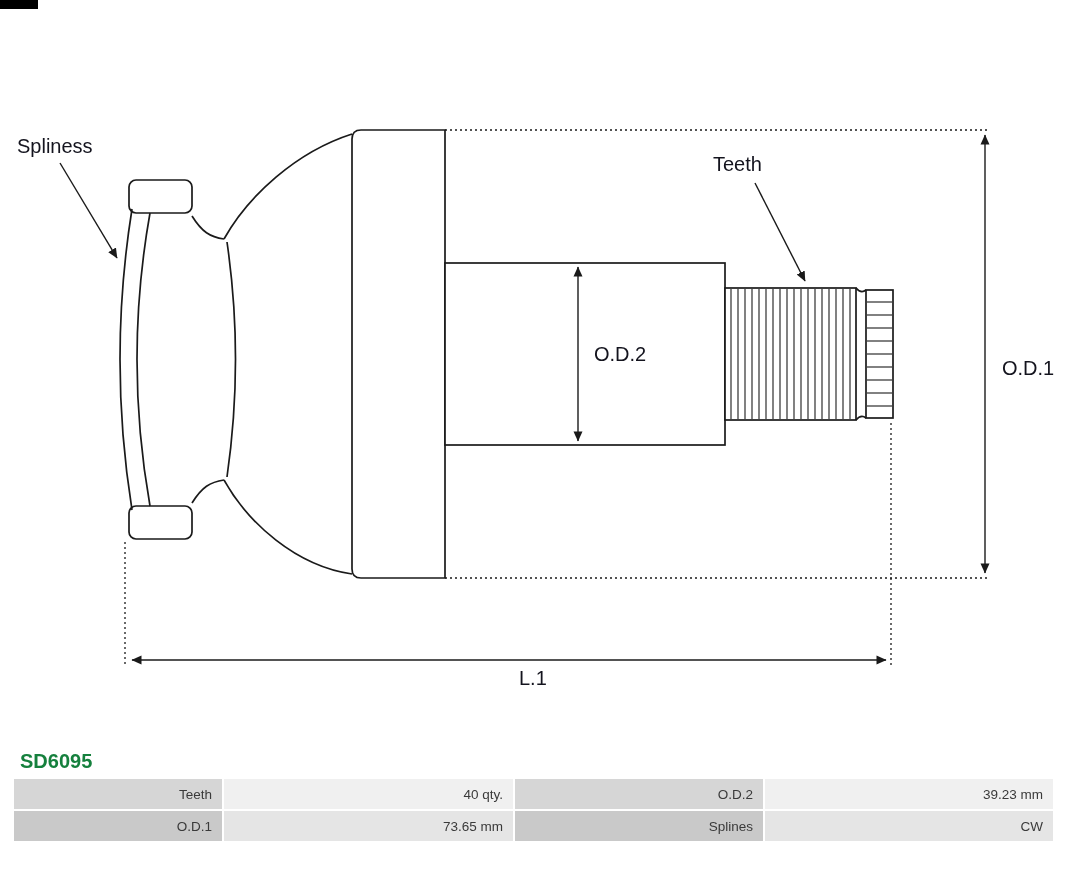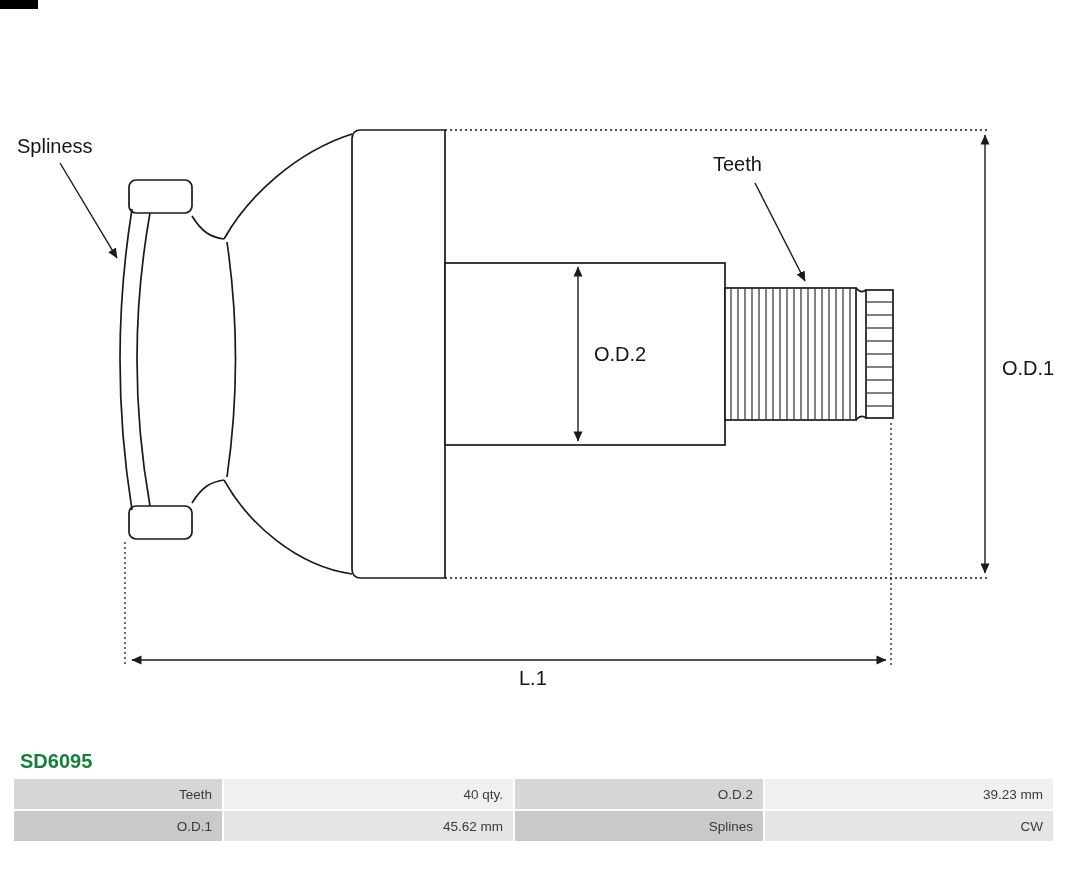--- a/index.html
+++ b/index.html
@@ -143,20 +143,20 @@
     </colgroup>
     <tbody>
       <tr>
         <td class="lbl">Teeth</td>
         <td class="val">40 qty.</td>
         <td class="lbl">O.D.2</td>
         <td class="val">39.23 mm</td>
       </tr>
       <tr>
         <td class="lbl">O.D.1</td>
-        <td class="val">45.62 mm</td>
+        <td class="val">73.65 mm</td>
         <td class="lbl">Splines</td>
         <td class="val">CW</td>
       </tr>
     </tbody>
   </table>
 
 </div>
 
 </body></html>

